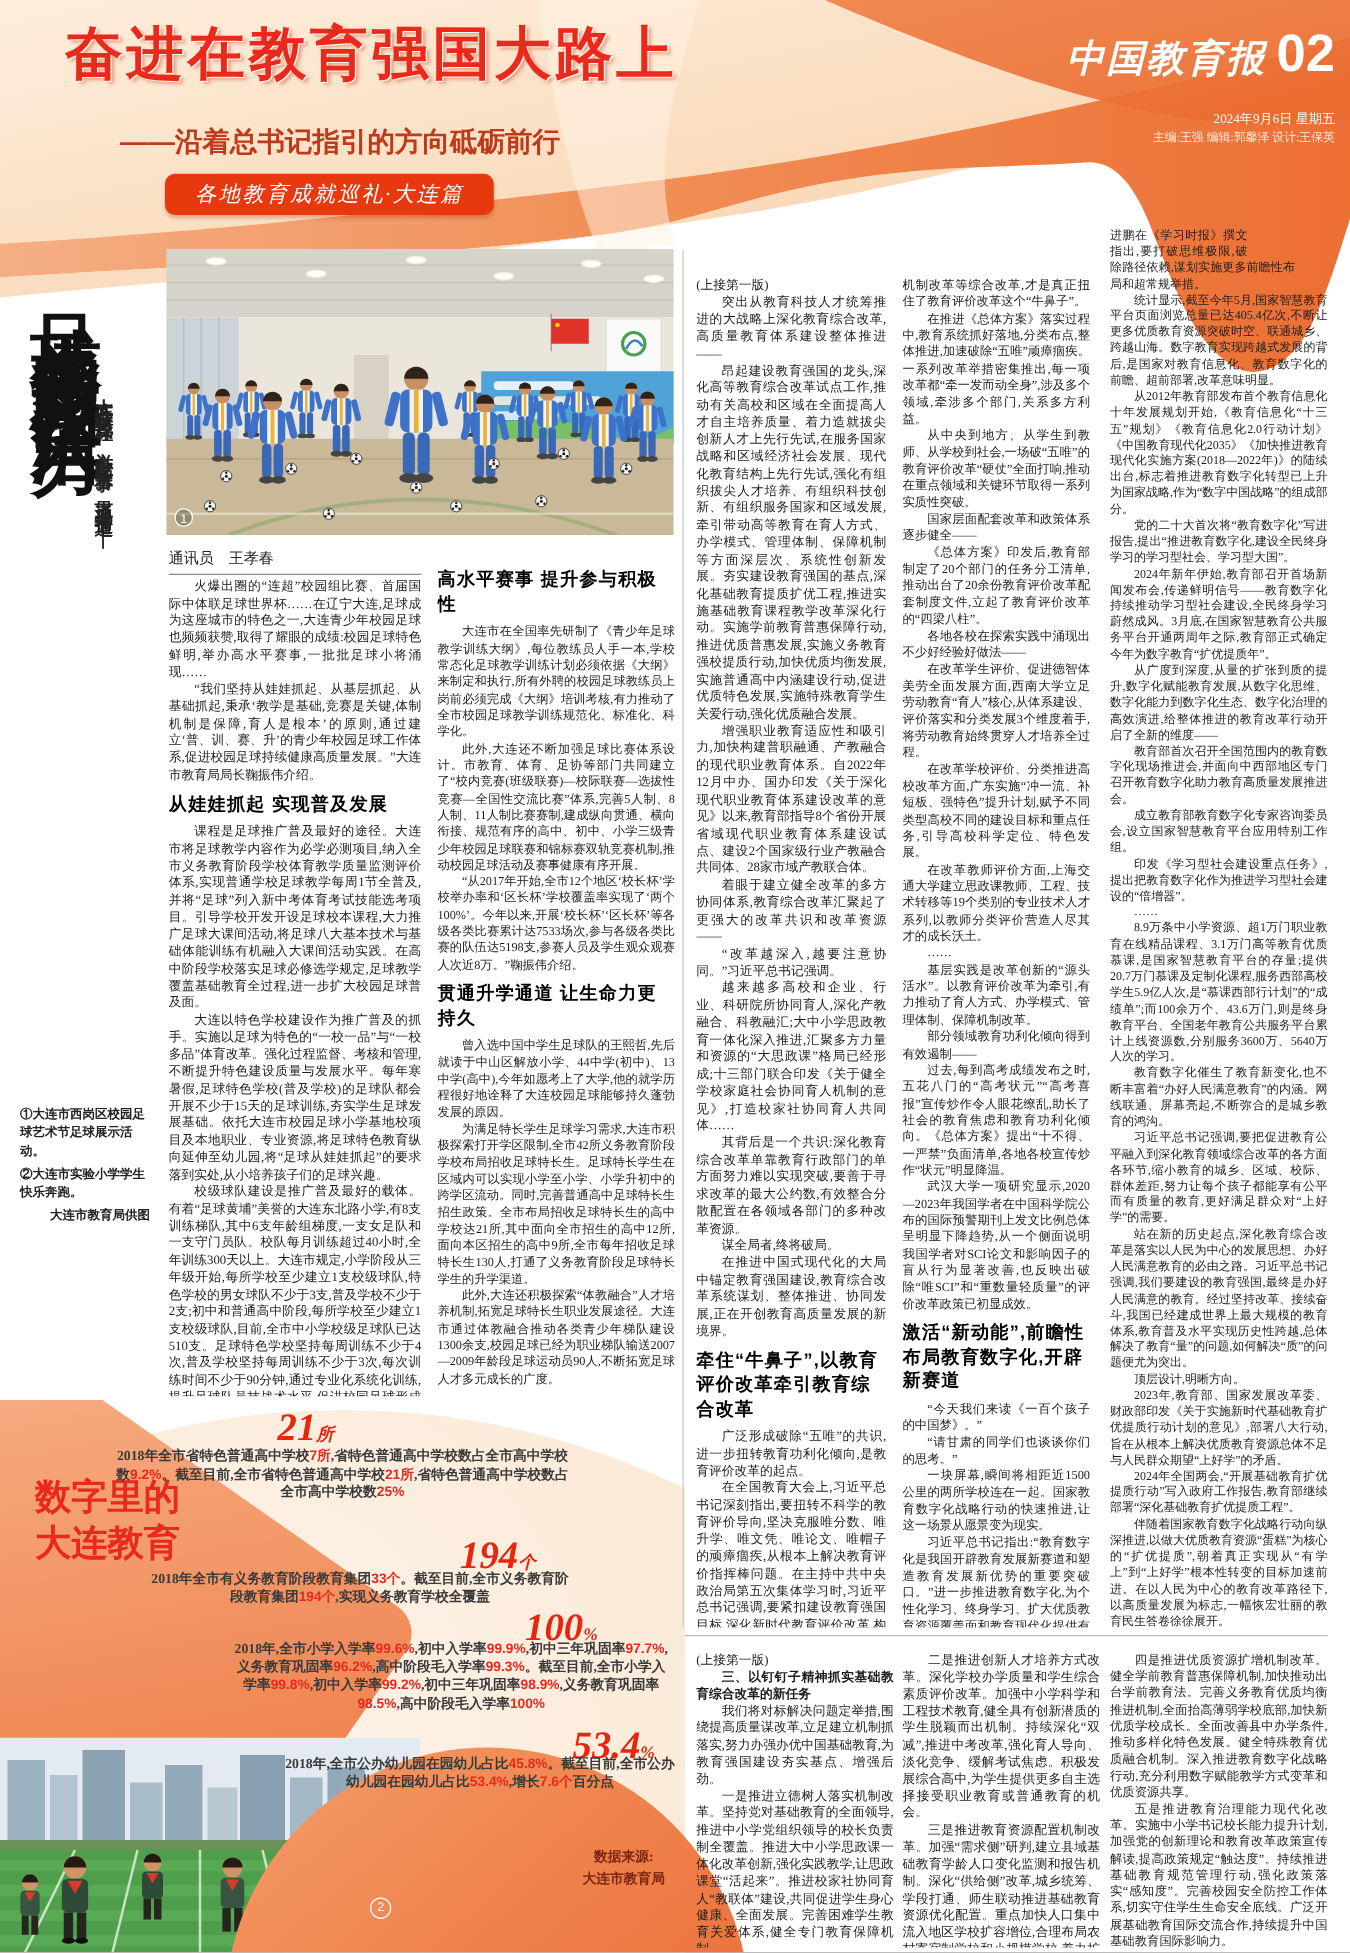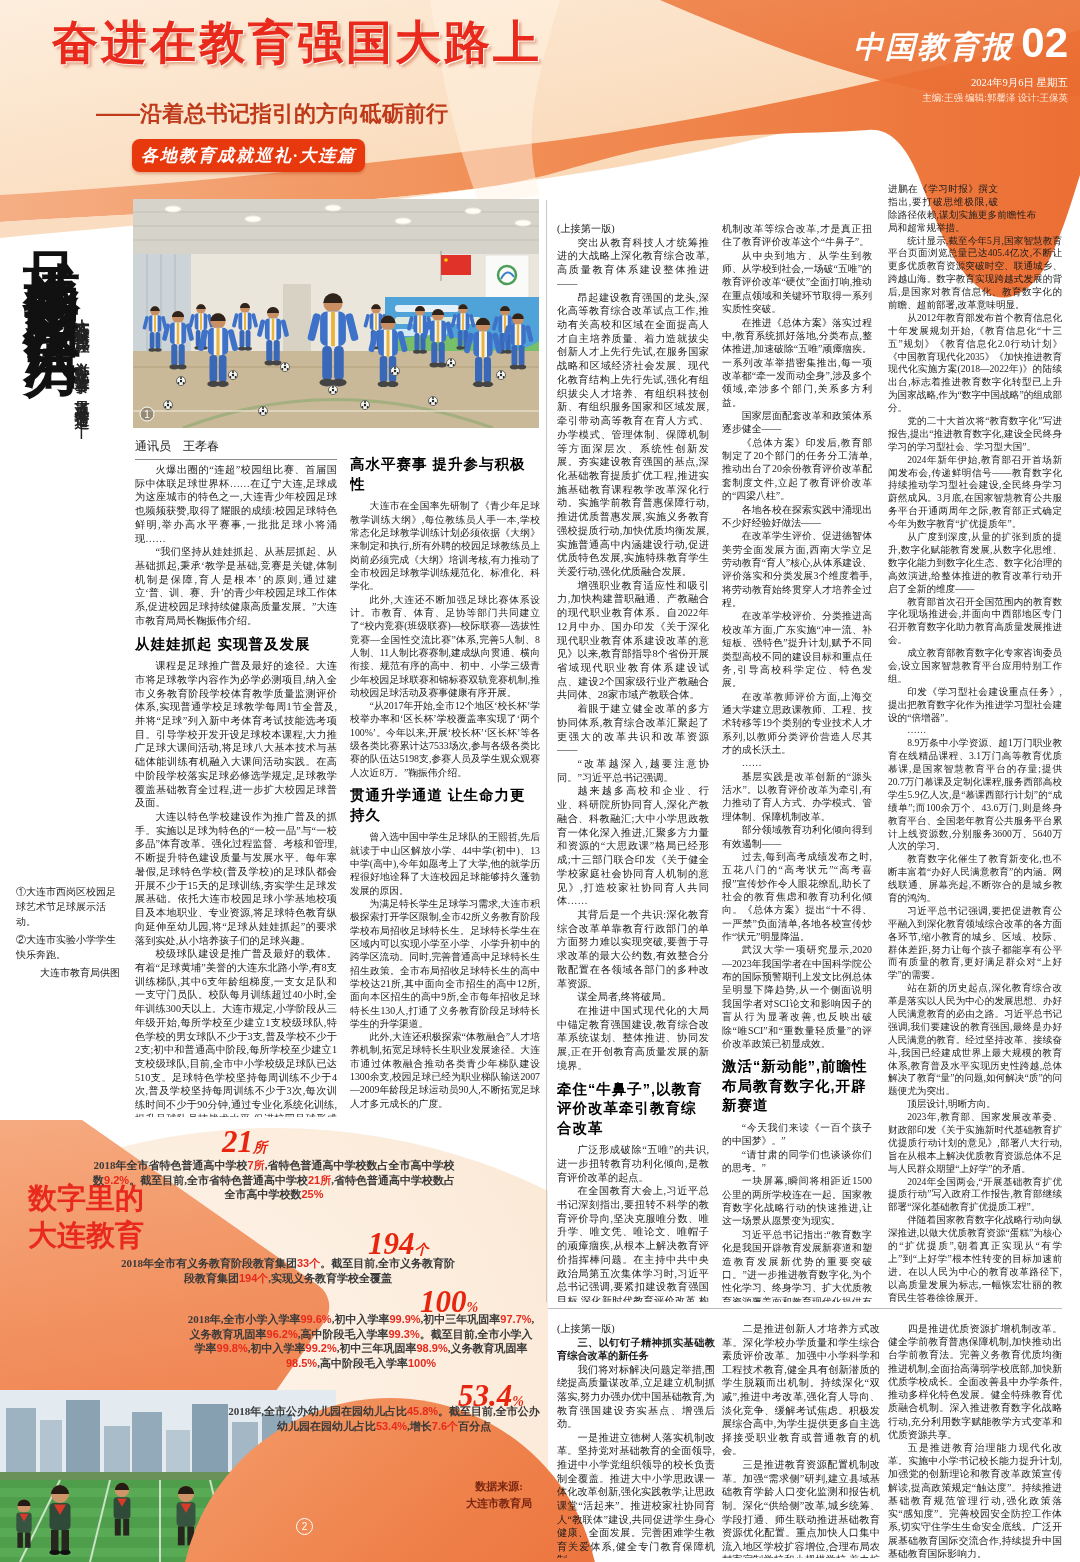--- a/index.html
+++ b/index.html
@@ -7,47 +7,47 @@
         font-family:"Liberation Serif","DejaVu Serif",serif;color:#1c1c1c;}
   .abs{position:absolute;}
   
   .header-art{left:0;top:0;width:1080px;height:330px;z-index:0;}
   .banner-title{left:52px;top:12px;z-index:2;font-family:"Liberation Sans","DejaVu Sans",sans-serif;
     font-size:46px;font-weight:900;color:#e8291c;letter-spacing:3px;
     text-shadow:1px 1px 0 rgba(255,255,255,.9),3px 3px 3px rgba(190,60,15,.4);}
   .banner-sub{left:96px;top:99px;z-index:2;font-family:"Liberation Sans","DejaVu Sans",sans-serif;
     font-size:22px;font-weight:700;color:#bf3a1a;}
   .banner-badge{left:132px;top:139px;z-index:2;background:#e8380d;color:#fff;border-radius:8px;
-    padding:5px 9px;font-size:17px;font-style:italic;font-weight:700;letter-spacing:2px;
+    padding:5px 24px;font-size:17px;font-style:italic;font-weight:400;letter-spacing:2px;
     box-shadow:0 2px 3px rgba(160,40,0,.3);}
   .masthead{left:828px;top:22px;width:240px;z-index:2;text-align:right;color:#fff;}
   .mh-row{display:flex;justify-content:flex-end;align-items:baseline;gap:8px;}
   .mh-name{font-size:30px;font-style:italic;font-weight:700;letter-spacing:2px;}
   .mh-no{font-size:42px;font-weight:700;font-family:"Liberation Sans","DejaVu Sans",sans-serif;line-height:1;}
-  .mh-date{font-size:10.5px;margin-top:8px;color:#fff;}
+  .mh-date{font-size:10.5px;margin-top:20px;color:#fff;}
   .mh-credits{font-size:9.5px;margin-top:2px;color:#ffe9da;}
   
   .v-head{left:14px;top:206px;height:710px;z-index:3;writing-mode:vertical-rl;display:flex;}
   .vh{font-family:"Liberation Sans","DejaVu Sans",sans-serif;font-size:57px;font-weight:900;
       letter-spacing:9px;color:#111;margin:0;}
   .vs{font-family:"Liberation Sans","DejaVu Sans",sans-serif;font-size:15px;font-weight:700;
       letter-spacing:3px;color:#222;margin-top:2px;margin-left:6px;}
   .photo1{left:133px;top:199px;width:406px;height:229px;z-index:2;}
   .byline{left:135px;top:438px;width:202px;z-index:3;font-size:12px;color:#222;
       padding-bottom:4px;border-bottom:1px solid #8a8a8a;}
   .col{z-index:3;text-align:justify;overflow:hidden;}
   .col p{margin:0;text-indent:2em;}
   .col p.pn{text-indent:0;font-family:Liberation Serif, serif;}
   .col p.pb{font-weight:700;font-family:"Liberation Sans","DejaVu Sans",sans-serif;}
   .col h4.h{font-family:"Liberation Sans","DejaVu Sans",sans-serif;text-align:left;text-indent:0;
       font-size:14.5px;font-weight:800;margin:7px 0 5px 0;letter-spacing:1px;color:#000;}
   .colA{left:135px;top:463px;width:202px;height:654px;font-size:10.2px;line-height:1.345;}
   .colB{left:350px;top:448px;width:190px;height:845px;font-size:9.8px;line-height:1.36;}
   .captions{left:16px;top:884px;width:104px;z-index:3;font-size:10px;line-height:1.5;color:#222;}
-  .captions p{margin:0 0 3px 0;}
+  .captions p{margin:0 0 3px 0;font-weight:bold;}
   .captions p.right{text-align:right;}
   
   .main-headline{left:557px;top:164px;width:320px;z-index:3;
       font-family:"Liberation Sans","DejaVu Sans",sans-serif;font-size:19.5px;font-weight:900;color:#000;}
   .colC{left:557px;top:222px;width:152px;height:1080px;font-size:10.2px;line-height:1.345;}
   .colD{left:722px;top:222px;width:150px;height:1080px;font-size:9.9px;line-height:1.35;}
   .colE{left:888px;top:183px;width:174px;height:1119px;font-size:9.6px;line-height:1.345;}
   .fsA{float:right;width:64px;height:16px;}
   .fsB{float:right;clear:right;width:26px;height:34px;}
   .vrule{left:546px;top:200px;width:1px;height:1102px;background:#c9c9c9;z-index:2;}
@@ -349,22 +349,22 @@
       <p class="p">越来越多高校和企业、行业、科研院所协同育人,深化产教融合、科教融汇;大中小学思政教育一体化深入推进,汇聚多方力量和资源的“大思政课”格局已经形成;十三部门联合印发《关于健全学校家庭社会协同育人机制的意见》,打造校家社协同育人共同体……</p>
       <p class="p">其背后是一个共识:深化教育综合改革单靠教育行政部门的单方面努力难以实现突破,要善于寻求改革的最大公约数,有效整合分散配置在各领域各部门的多种改革资源。</p>
       <p class="p">谋全局者,终将破局。</p>
       <p class="p">在推进中国式现代化的大局中锚定教育强国建设,教育综合改革系统谋划、整体推进、协同发展,正在开创教育高质量发展的新境界。</p>
       <h4 class="h">牵住“牛鼻子”,以教育评价改革牵引教育综合改革</h4>
       <p class="p">广泛形成破除“五唯”的共识,进一步扭转教育功利化倾向,是教育评价改革的起点。</p>
       <p class="p">在全国教育大会上,习近平总书记深刻指出,要扭转不科学的教育评价导向,坚决克服唯分数、唯升学、唯文凭、唯论文、唯帽子的顽瘴痼疾,从根本上解决教育评价指挥棒问题。在主持中共中央政治局第五次集体学习时,习近平总书记强调,要紧扣建设教育强国目标,深化新时代教育评价改革,构建多元主体参与、符合我国实际、具有世界水平的教育评价体系。</p>
     </div>
   <div class="abs col colD">
       <p class="pn">机制改革等综合改革,才是真正扭住了教育评价改革这个“牛鼻子”。</p>
+      <p class="p">在推进《总体方案》落实过程中,教育系统抓好落地,分类布点,整体推进,加速破除“五唯”顽瘴痼疾。一系列改革举措密集推出,每一项改革都“牵一发而动全身”,涉及多个领域,牵涉多个部门,关系多方利益。</p>
       <p class="p">从中央到地方、从学生到教师、从学校到社会,一场破“五唯”的教育评价改革“硬仗”全面打响,推动在重点领域和关键环节取得一系列实质性突破。</p>
-      <p class="p">在推进《总体方案》落实过程中,教育系统抓好落地,分类布点,整体推进,加速破除“五唯”顽瘴痼疾。一系列改革举措密集推出,每一项改革都“牵一发而动全身”,涉及多个领域,牵涉多个部门,关系多方利益。</p>
       <p class="p">国家层面配套改革和政策体系逐步健全——</p>
       <p class="p">《总体方案》印发后,教育部制定了20个部门的任务分工清单,推动出台了20余份教育评价改革配套制度文件,立起了教育评价改革的“四梁八柱”。</p>
       <p class="p">各地各校在探索实践中涌现出不少好经验好做法——</p>
       <p class="p">在改革学生评价、促进德智体美劳全面发展方面,西南大学立足劳动教育“育人”核心,从体系建设、评价落实和分类发展3个维度着手,将劳动教育始终贯穿人才培养全过程。</p>
       <p class="p">在改革学校评价、分类推进高校改革方面,广东实施“冲一流、补短板、强特色”提升计划,赋予不同类型高校不同的建设目标和重点任务,引导高校科学定位、特色发展。</p>
       <p class="p">在改革教师评价方面,上海交通大学建立思政课教师、工程、技术转移等19个类别的专业技术人才系列,以教师分类评价营造人尽其才的成长沃土。</p>
       <p class="p">……</p>
       <p class="p">基层实践是改革创新的“源头活水”。以教育评价改革为牵引,有力推动了育人方式、办学模式、管理体制、保障机制改革。</p>
       <p class="p">部分领域教育功利化倾向得到有效遏制——</p>
       <p class="p">过去,每到高考成绩发布之时,五花八门的“高考状元”“高考喜报”宣传炒作令人眼花缭乱,助长了社会的教育焦虑和教育功利化倾向。《总体方案》提出“十不得、一严禁”负面清单,各地各校宣传炒作“状元”明显降温。</p>

